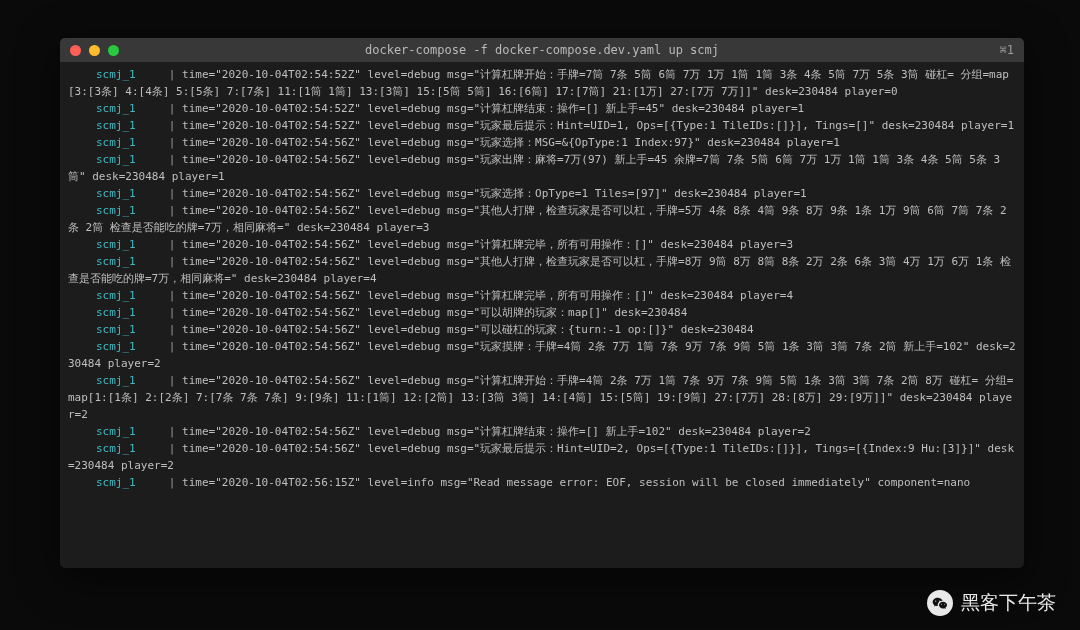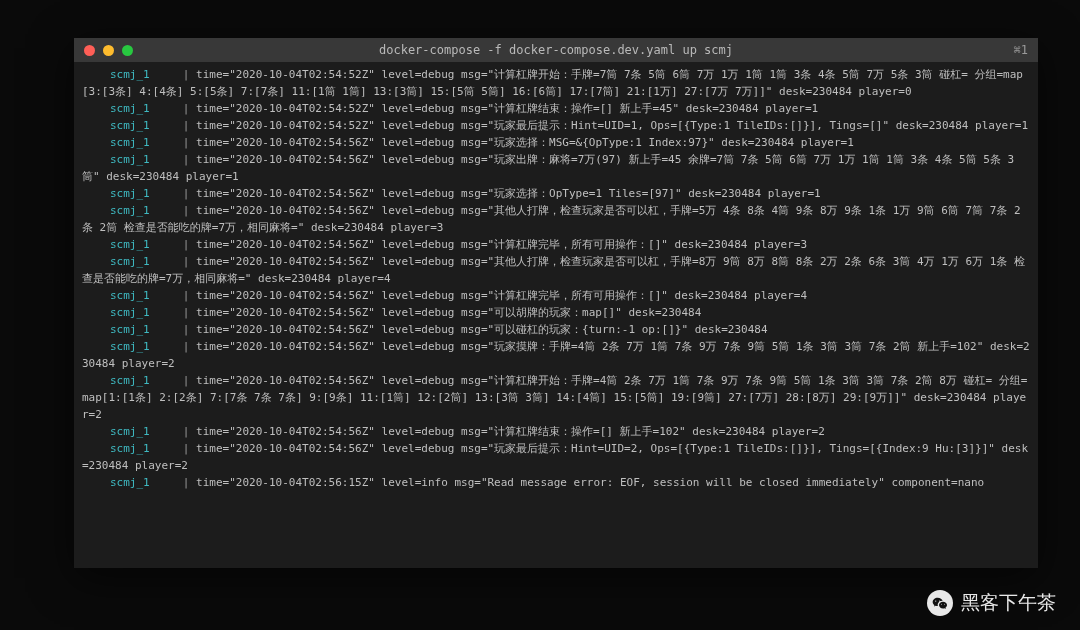--- a/index.html
+++ b/index.html
@@ -7,25 +7,25 @@
     background: #0a0a0a;
     width: 1080px;
     height: 630px;
     font-family: "Menlo", "Monaco", "Consolas", monospace;
     overflow: hidden;
     position: relative;
   }
   .terminal-window {
     position: absolute;
     top: 38px;
-    left: 74px;
+    left: 60px;
     width: 964px;
     height: 530px;
     background: #1c1c1c;
-    border-radius: 0;
+    border-radius: 5px;
     box-shadow: 0 10px 40px rgba(0,0,0,0.6);
     overflow: hidden;
     display: flex;
     flex-direction: column;
   }
   .titlebar {
     height: 24px;
     background: #383838;
     display: flex;
     align-items: center;

